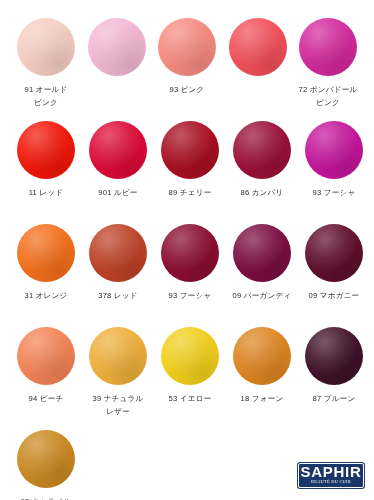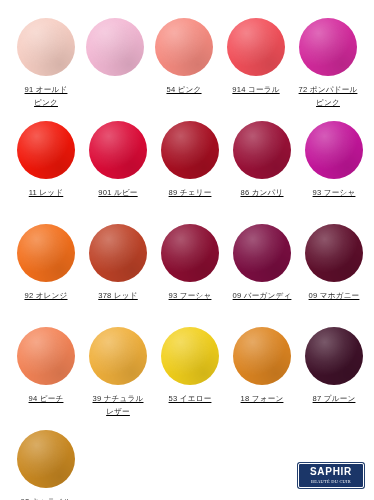--- a/index.html
+++ b/index.html
@@ -19,21 +19,20 @@
   .chart {
     box-sizing: border-box;
     width: 374px;
     padding: 18px 10px 0 10px;
   }
 
   .swatch-row {
     display: flex;
     width: 354px;
     margin: 0 12px 0 0;
-    text-decoration: underline;
   }
 
   .swatch-cell {
     width: 74.8px;
     display: flex;
     flex-direction: column;
     align-items: center;
     box-sizing: border-box;
   }
 
@@ -84,21 +83,21 @@
     border-radius: 2px;
     box-shadow: 0 0 0 1px #24406f;
     display: flex;
     flex-direction: column;
     align-items: center;
     justify-content: center;
     overflow: hidden;
   }
   .logo-name {
     color: #ffffff;
-    font-size: 10px;
+    font-size: 15px;
     font-weight: bold;
     letter-spacing: 0.7px;
     line-height: 10px;
     font-family: "Liberation Sans", "DejaVu Sans", sans-serif;
     text-align: right;
   }
   .logo-tag {
     color: #ffffff;
     font-size: 4.4px;
     letter-spacing: 0.25px;
@@ -119,28 +118,25 @@
             <div>91 オールド</div>
             <div>ピンク</div>
           </div>
         </div>
         <div class="swatch-cell">
           <div class="swatch-dot" style="background: rgb(243, 184, 212);"></div>
         </div>
         <div class="swatch-cell">
           <div class="swatch-dot" style="background: rgb(247, 140, 129);"></div>
           <div class="swatch-label">
-            <div>54 ピンク</div>
+            <div>93 ピンク</div>
           </div>
         </div>
         <div class="swatch-cell">
           <div class="swatch-dot" style="background: rgb(243, 80, 90);"></div>
-          <div class="swatch-label">
-            <div>914 コーラル</div>
-          </div>
         </div>
         <div class="swatch-cell">
           <div class="swatch-dot" style="background: rgb(212, 42, 157);"></div>
           <div class="swatch-label">
             <div>72 ポンパドール</div>
             <div>ピンク</div>
           </div>
         </div>
       </div>
       <div class="row-spacer"></div>
@@ -174,21 +170,21 @@
           <div class="swatch-label">
             <div>93 フーシャ</div>
           </div>
         </div>
       </div>
       <div class="row-spacer"></div>
       <div class="swatch-row">
         <div class="swatch-cell">
           <div class="swatch-dot" style="background: rgb(244, 112, 28);"></div>
           <div class="swatch-label">
-            <div>92 オレンジ</div>
+            <div>31 オレンジ</div>
           </div>
         </div>
         <div class="swatch-cell">
           <div class="swatch-dot" style="background: rgb(191, 67, 40);"></div>
           <div class="swatch-label">
             <div>378 レッド</div>
           </div>
         </div>
         <div class="swatch-cell">
           <div class="swatch-dot" style="background: rgb(140, 14, 50);"></div>

